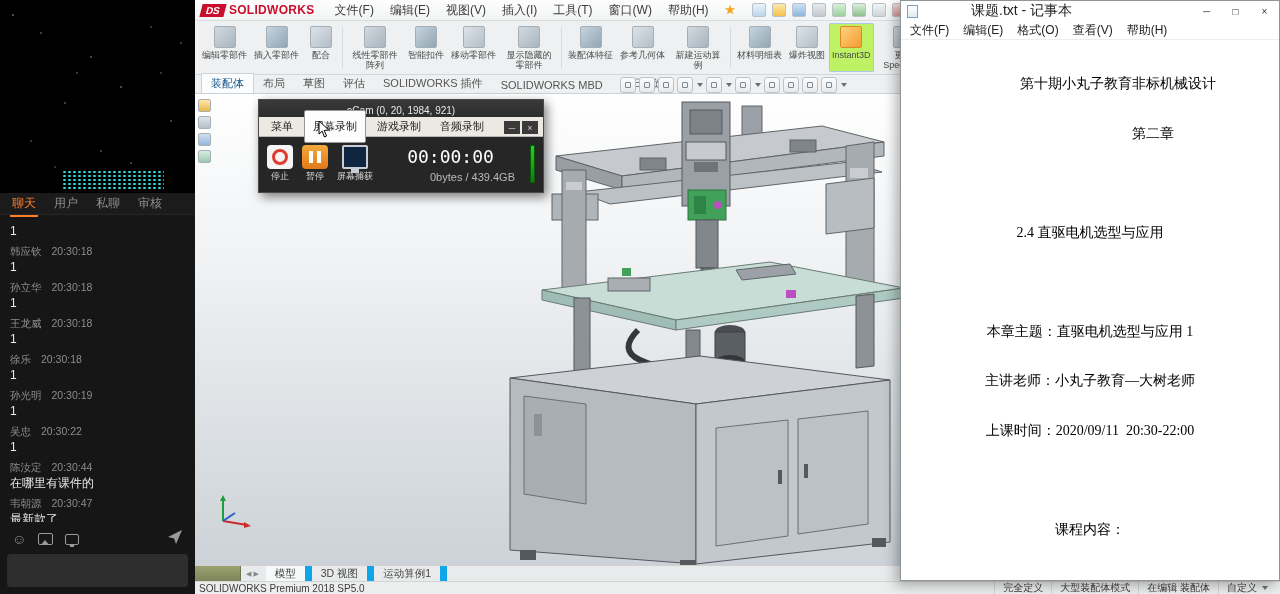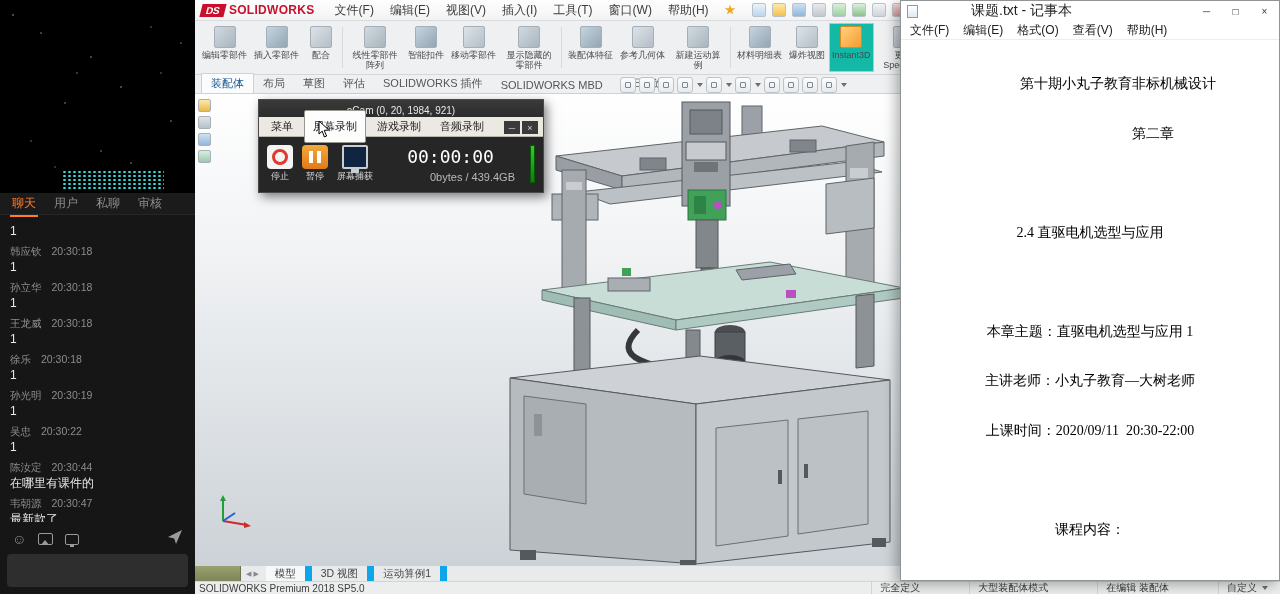--- a/index.html
+++ b/index.html
@@ -53,21 +53,21 @@
   .tt-undo { background:linear-gradient(#d9f0d9,#9cd09c); }
   .tt-redo { background:linear-gradient(#d9f0d9,#8cc08c); }
   .tt-select{ background:linear-gradient(#f2f4f6,#cdd3d9); }
   .tt-rebuild{ background:linear-gradient(#f6d9d9,#e09c9c); }
   .tt-appearance{ background:linear-gradient(#e5d9f6,#bda0e0); }
   .tt-options{ background:linear-gradient(#e8eaec,#b9c0c7); }
 
   .ribbon { height:54px; display:flex; align-items:stretch; padding:2px 4px; background:#eef0f1;
     border-bottom:1px solid #d4d7da; gap:1px; }
   .rb-item { display:flex; flex-direction:column; align-items:center; padding:2px 3px; border-radius:2px; min-width:36px; }
-  .rb-item.active { background:#14b8a6; box-shadow:inset 0 0 0 1px #a9c7e8; }
+  .rb-item.active { background:#bef264; box-shadow:inset 0 0 0 1px #a9c7e8; }
   .rb-icon { width:22px; height:22px; margin:1px 0 2px; border-radius:2px; border:1px solid #a5afb8; }
   .ri-a { background:linear-gradient(135deg,#d3dae0,#a8b4bd); }
   .ri-b { background:linear-gradient(135deg,#c6d4de,#93a6b4); }
   .ri-c { background:linear-gradient(135deg,#dde3e8,#b4bec7); }
   .ri-instant { background:linear-gradient(135deg,#ffd37e,#f49a30); border-color:#d98c20; }
   .ri-lam { background:linear-gradient(135deg,#7ec3f0 48%,#f4c042 52%); border-color:#8aa4b8; }
   .rb-label { font-size:9px; line-height:10px; color:#4a4a4a; text-align:center; max-width:52px; }
   .rb-sep { width:1px; background:#d8dadc; margin:4px 2px; }
 
   .sw-tabs { height:19px; display:flex; align-items:flex-end; padding:0 6px; background:#eef0f1;
@@ -94,21 +94,21 @@
 
   .doctabs { position:absolute; left:0; right:0; bottom:13px; height:16px; background:#e9eaeb;
     border-top:1px solid #cfd1d3; display:flex; align-items:center; font-size:10.5px; color:#444; }
   .olive { width:46px; height:100%; background:linear-gradient(#9aa26f,#7d855a); border-right:1px solid #6d7450; }
   .dt-arrows { padding:0 5px; color:#888; font-size:7px; letter-spacing:2px; }
   .dtab { padding:0 9px; border-right:7px solid #0ea5e9; height:100%; display:flex; align-items:center; }
   .dtab.active { background:#f7f8f9; }
 
   .statusbar { position:absolute; left:0; right:0; bottom:0; height:13px; background:#eceded;
     border-top:1px solid #d2d4d6; display:flex; align-items:center; font-size:10px; color:#3c3c3c; padding:0 4px; }
-  .st-right { position:absolute; right:4px; top:0; height:100%; display:flex; align-items:center;gap:41px; }
+  .st-right { position:absolute; right:4px; top:0; height:100%; display:flex; align-items:center; }
   .st-item { padding:0 8px; border-left:1px solid #d2d4d6; display:flex; align-items:center; gap:4px; height:100%; }
 
   
   .ocam { position:absolute; left:258px; top:99px; width:286px; height:94px; z-index:45;
     border:1px solid #4a4a4a; box-shadow:3px 4px 10px rgba(0,0,0,.5); background:#262626; }
   .oc-title { height:17px; background:linear-gradient(#3a3a3a,#2c2c2c); display:flex; align-items:center; padding:0 5px; gap:5px;flex-direction:column; }
   .oc-appicon { width:9px; height:9px; border-radius:50%; background:radial-gradient(#ffb056,#e0601a); }
   .oc-t { font-size:10px; color:#e8e8e8; }
   .oc-ctrl { margin-left:auto; display:flex; gap:2px; }
   .oc-btn { width:16px; height:13px; color:#cfcfcf; font-size:9px; display:flex; align-items:center; justify-content:center; background:#3a3a3a; }

